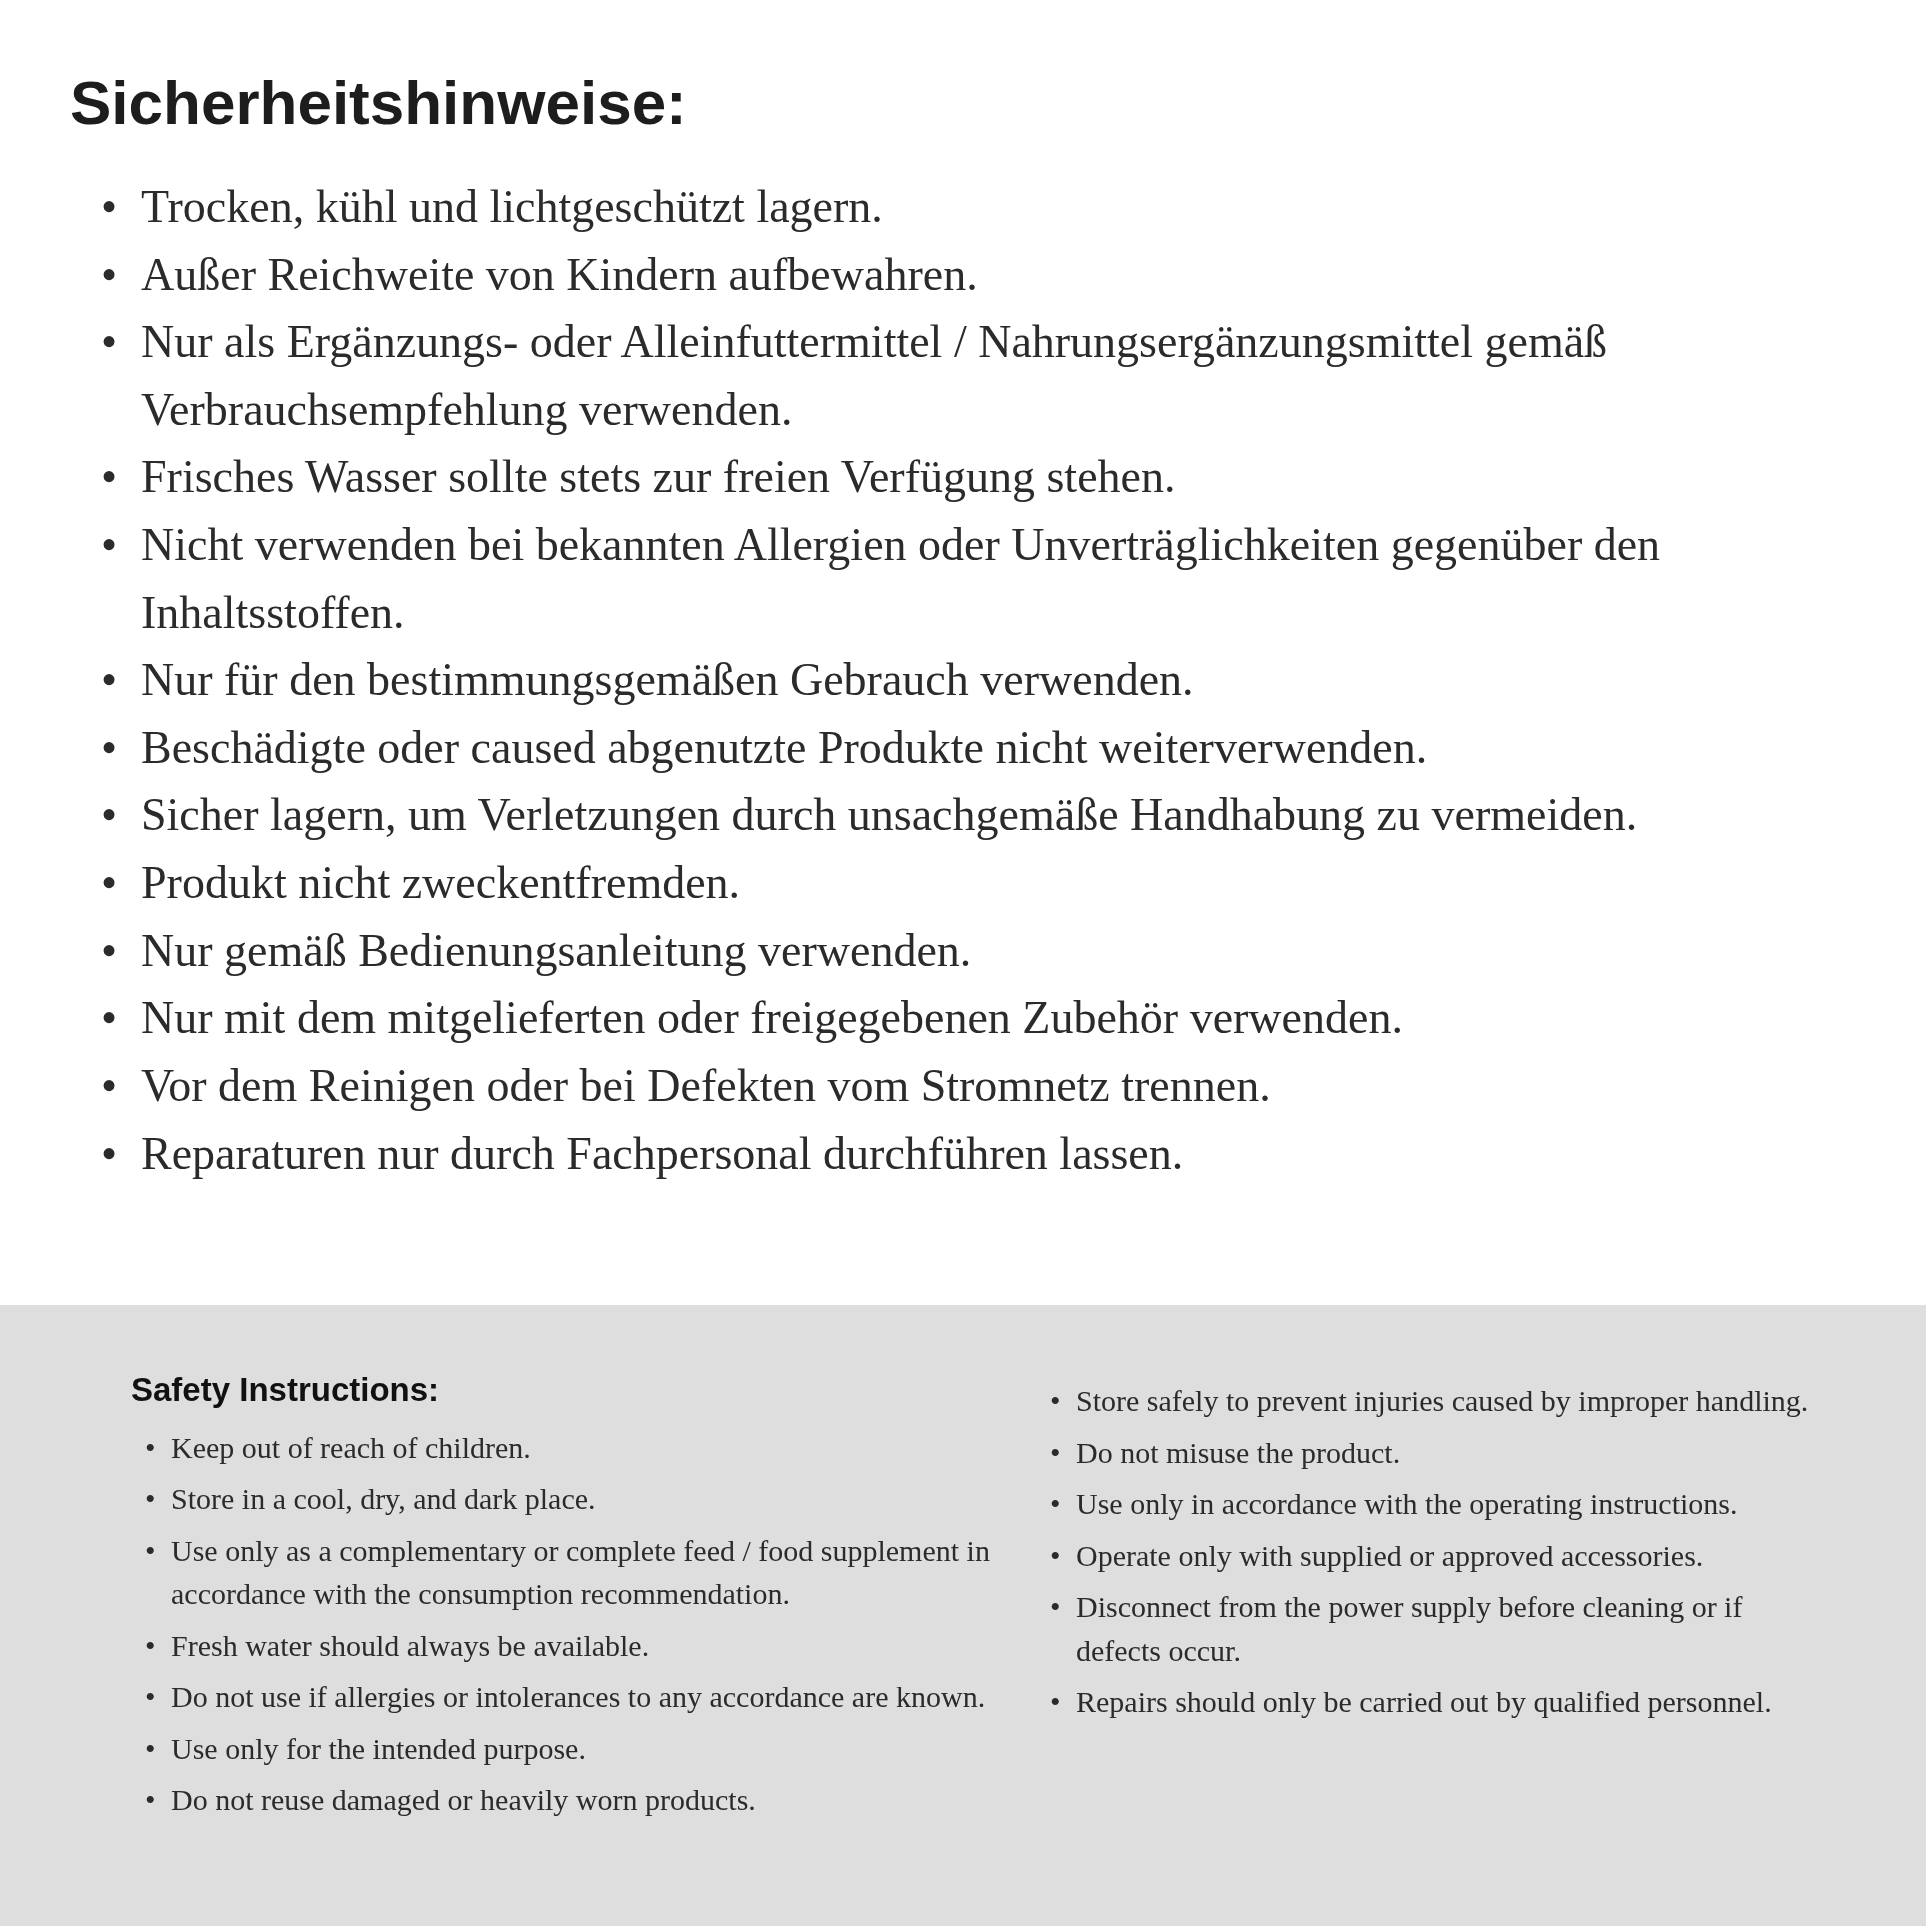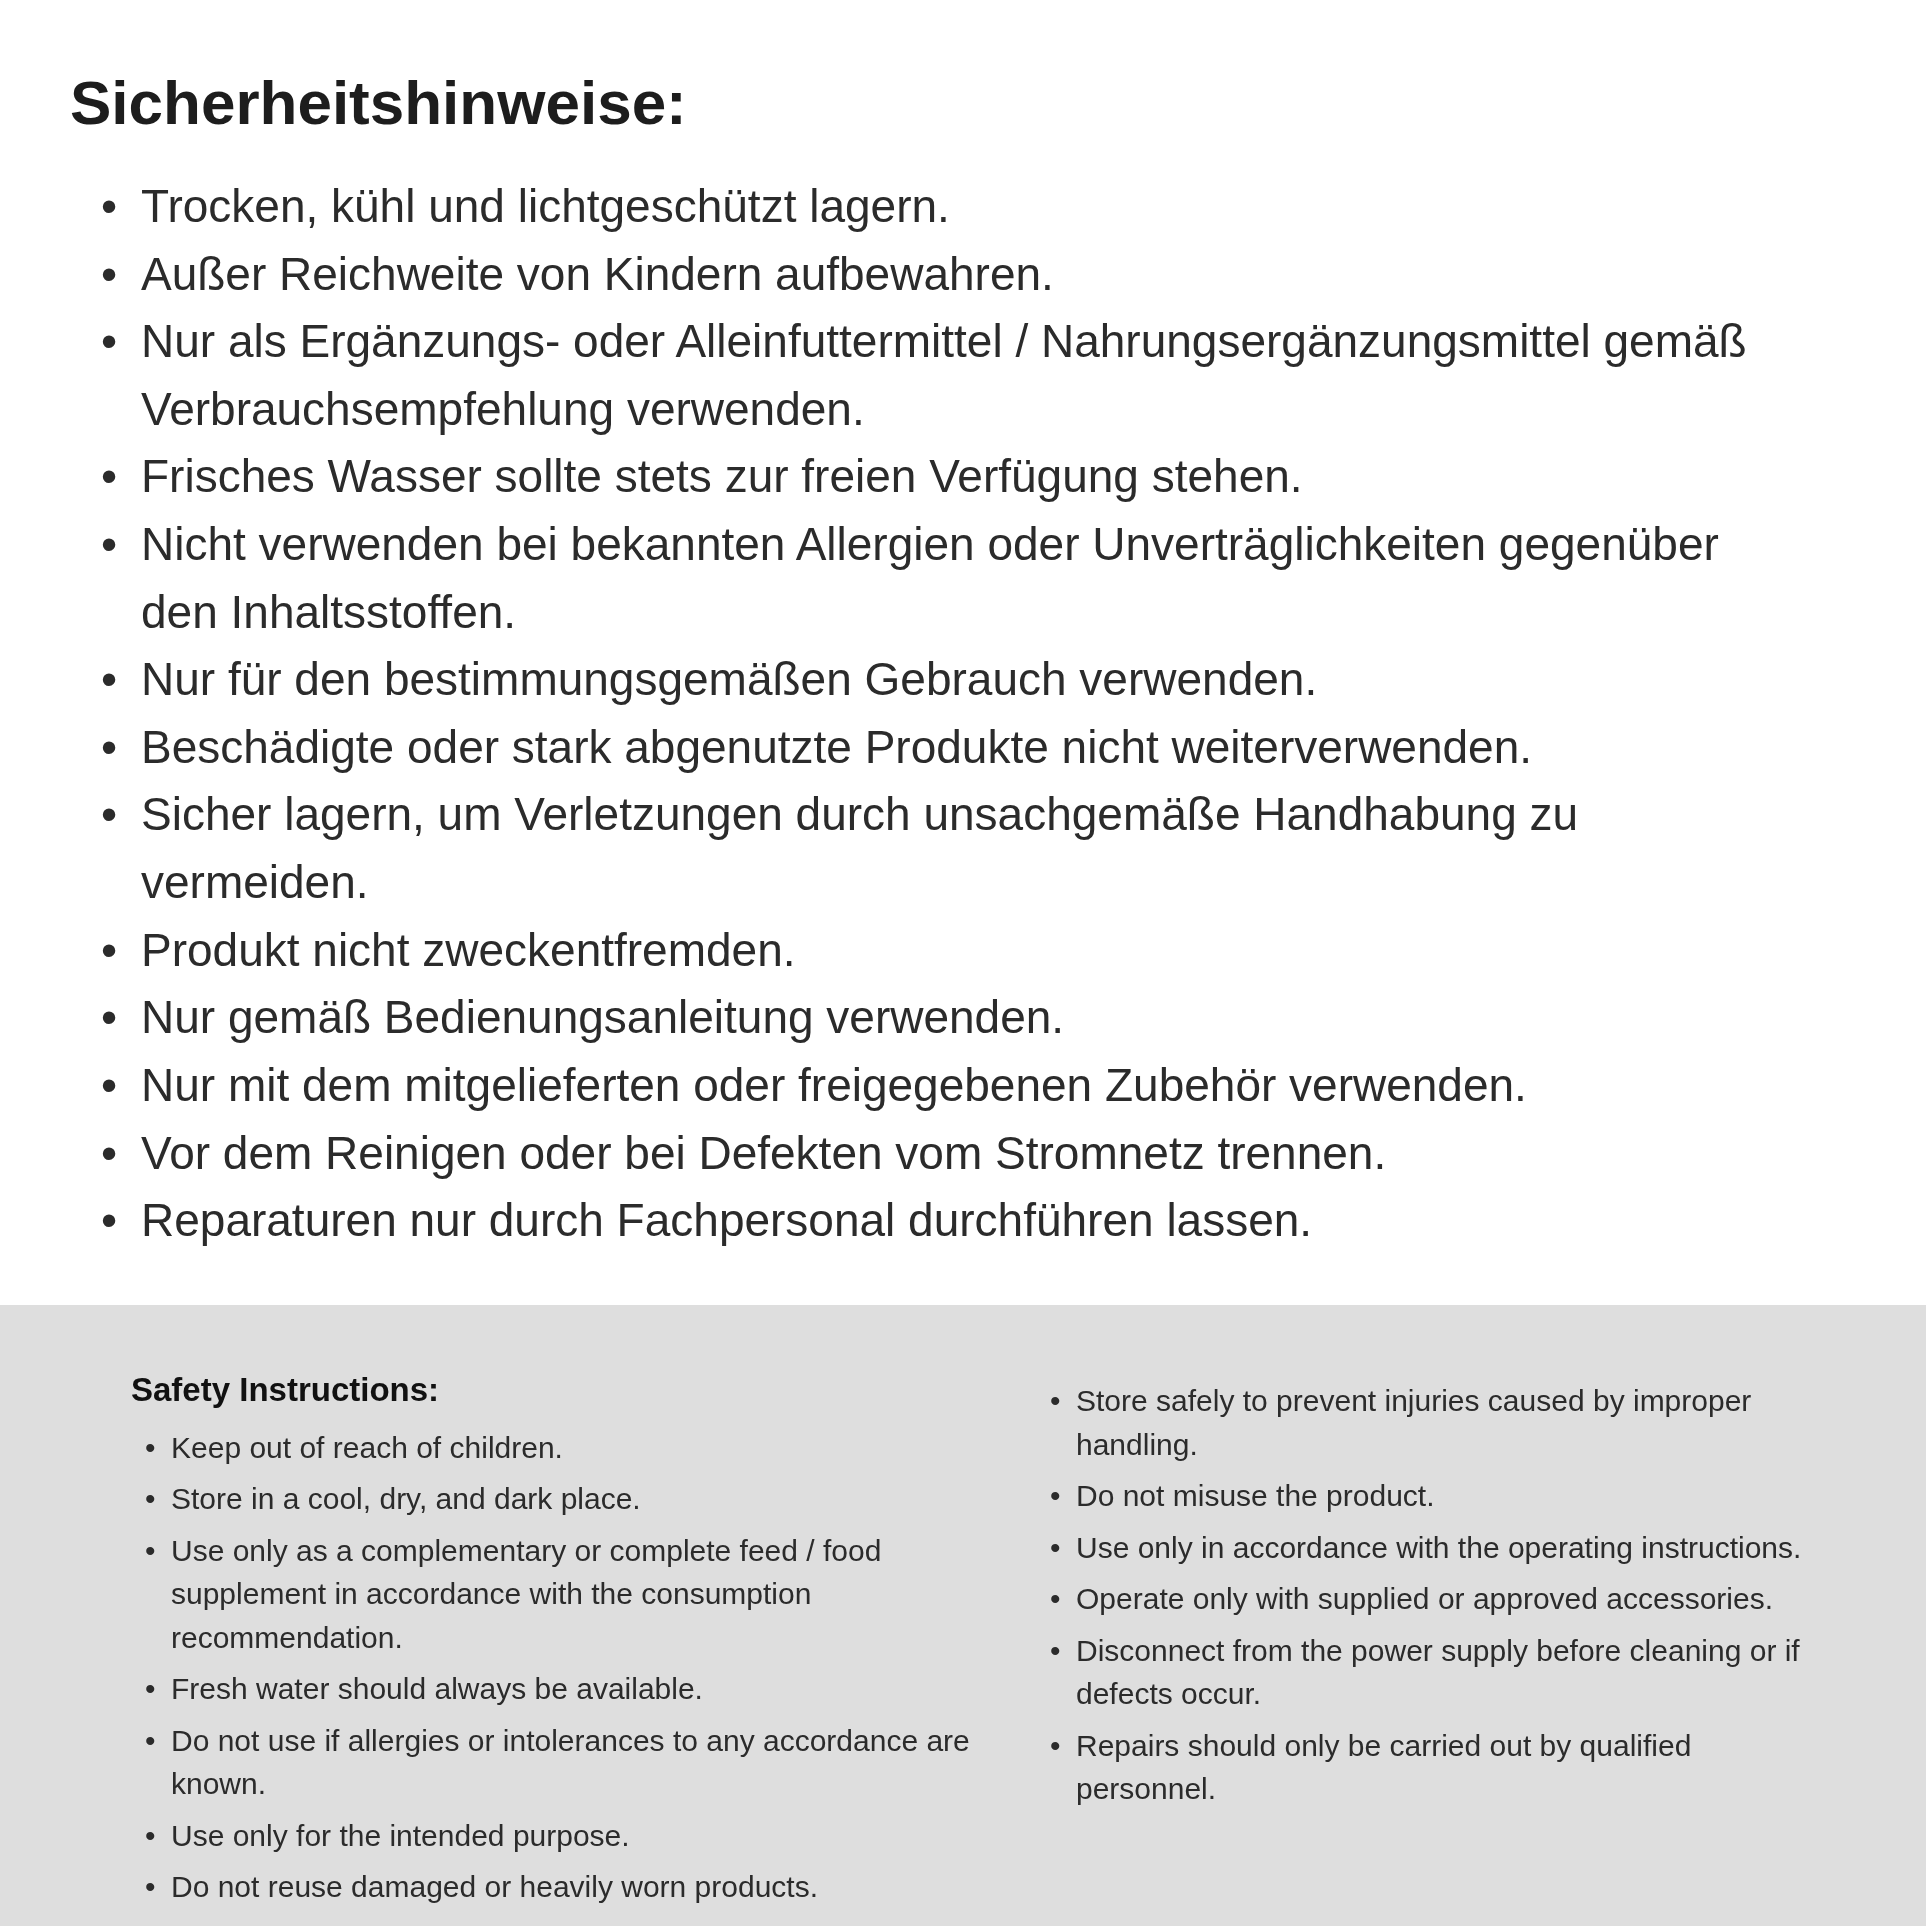--- a/index.html
+++ b/index.html
@@ -27,20 +27,21 @@
     font-size: 62px;
     font-weight: 700;
     color: #1d1d1d;
     margin: 0 0 35px 0;
     letter-spacing: 0px;
   }
   ul.bullet-list {
     list-style: none;
     margin: 0;
     padding: 0;
+    font-family: Liberation Serif, serif;
   }
   .german-list li {
     position: relative;
     font-size: 46px;
     line-height: 1.47;
     padding-left: 71px;
     color: #2b2b2b;
     max-width: 1695px;
   }
   .german-list li::before {
@@ -91,21 +92,21 @@
 
 <div class="german-section">
   <h1 class="german-title">Sicherheitshinweise:</h1>
   <ul class="bullet-list german-list">
     <li>Trocken, kühl und lichtgeschützt lagern.</li>
     <li>Außer Reichweite von Kindern aufbewahren.</li>
     <li>Nur als Ergänzungs- oder Alleinfuttermittel / Nahrungsergänzungsmittel gemäß Verbrauchsempfehlung verwenden.</li>
     <li>Frisches Wasser sollte stets zur freien Verfügung stehen.</li>
     <li>Nicht verwenden bei bekannten Allergien oder Unverträglichkeiten gegenüber den Inhaltsstoffen.</li>
     <li>Nur für den bestimmungsgemäßen Gebrauch verwenden.</li>
-    <li>Beschädigte oder stark abgenutzte Produkte nicht weiterverwenden.</li>
+    <li>Beschädigte oder caused abgenutzte Produkte nicht weiterverwenden.</li>
     <li>Sicher lagern, um Verletzungen durch unsachgemäße Handhabung zu vermeiden.</li>
     <li>Produkt nicht zweckentfremden.</li>
     <li>Nur gemäß Bedienungsanleitung verwenden.</li>
     <li>Nur mit dem mitgelieferten oder freigegebenen Zubehör verwenden.</li>
     <li>Vor dem Reinigen oder bei Defekten vom Stromnetz trennen.</li>
     <li>Reparaturen nur durch Fachpersonal durchführen lassen.</li>
   </ul>
 </div>
 
 <div class="english-section">

